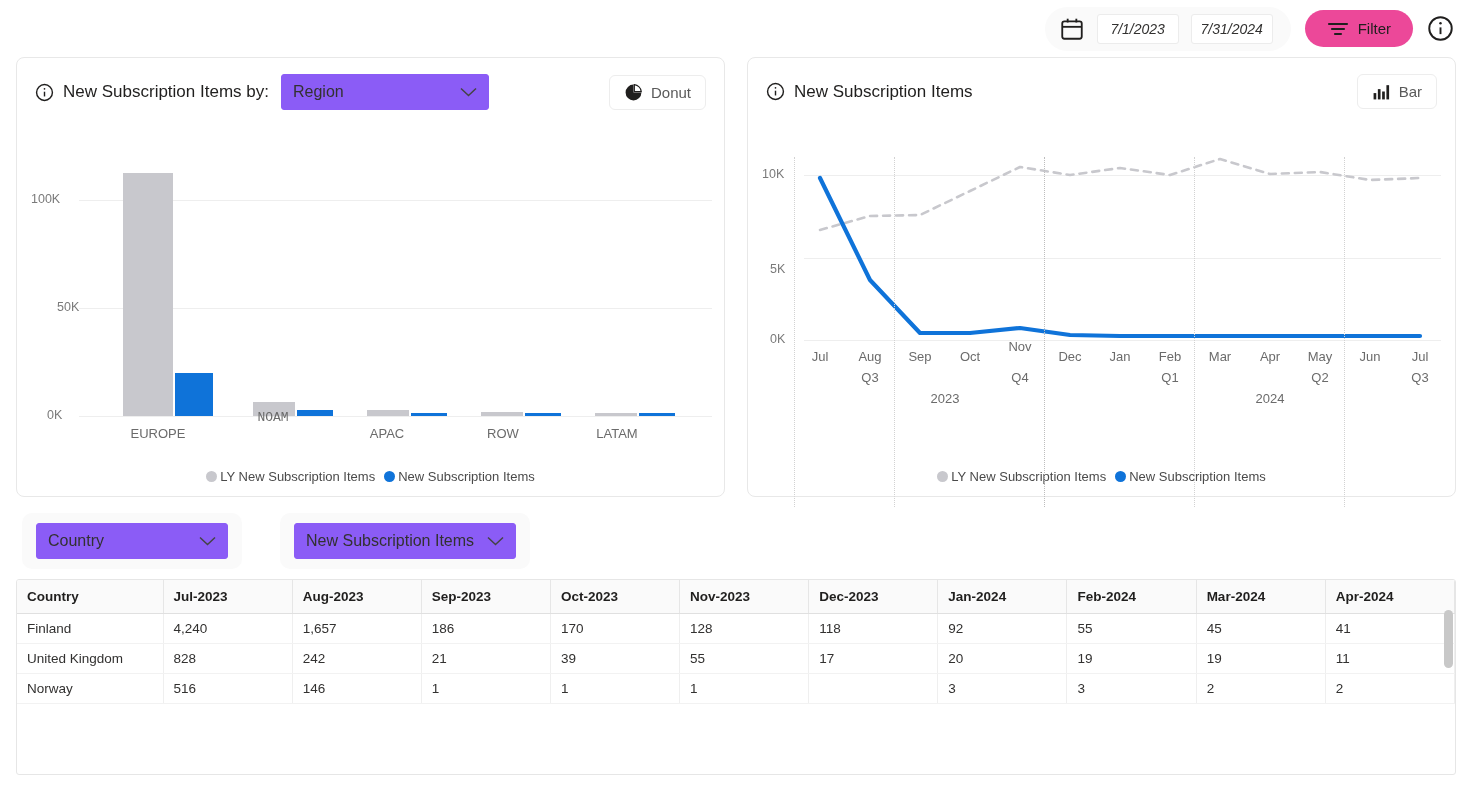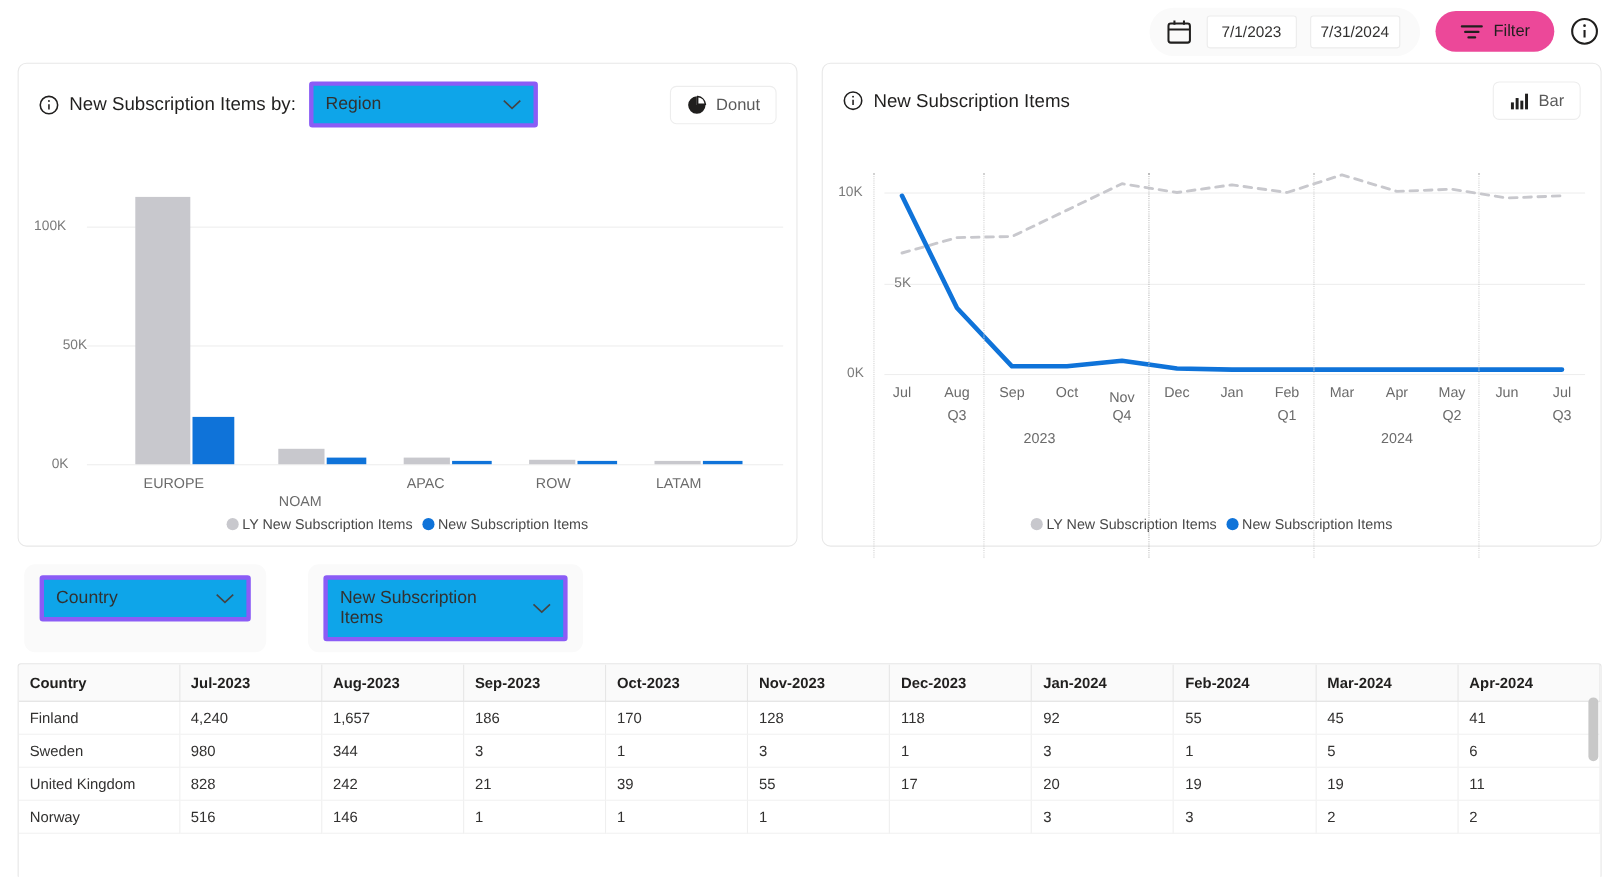--- a/index.html
+++ b/index.html
@@ -13,32 +13,32 @@
   }
 
   
   .topbar { height:57px; display:flex; align-items:center; justify-content:flex-end;
             padding-right:18px; gap:14px; }
   .date-pill { display:flex; align-items:center; gap:12px;
                background:#fafafa; border-radius:22px; padding:7px 18px 7px 14px; }
   .cal-icon { width:26px; height:26px; flex:none; }
   .date-box { border:1px solid #ececec; background:#fff; border-radius:3px;
               padding:6px 4px; font-size:14px; color:#323130; min-width:82px; text-align:center;
-              font-family:"Liberation Sans", sans-serif; }
+              font-family:"Liberation Sans", sans-serif;font-style:italic; }
   .filter-btn { display:flex; align-items:center; gap:9px; background:#ec4899;
                 border-radius:22px; padding:10px 22px; font-size:15px; color:#201f1e; cursor:pointer; }
   .info-circle { width:27px; height:27px; }
 
   
   .panels { display:flex; gap:22px; padding:0 16px; height:440px; }
   .panel { background:#fff; border:1px solid #e8e8e8; border-radius:8px;
            flex:1; display:flex; flex-direction:column; position:relative; }
   .panel-head { display:flex; align-items:center; padding:16px 18px 8px 18px; gap:12px; }
   .panel-title { display:flex; align-items:center; gap:9px; font-size:17px; color:#201f1e; white-space:nowrap; }
-  .select-box { border:4px solid #8b5cf6; background:#0ea5e9; border-radius:3px;
+  .select-box { border:1px solid #8b5cf6; background:#8b5cf6; border-radius:3px;
                 display:flex; align-items:center; justify-content:space-between;
                 padding:8px 11px; font-size:16px; color:#323130; cursor:pointer; }
   .chev { width:17px; height:10px; flex:none; margin-left:10px; }
   .type-btn { margin-left:auto; display:flex; align-items:center; gap:8px;
               border:1px solid #ededed; background:#fff; border-radius:6px;
               padding:7px 14px; font-size:15px; color:#5a5a5a; cursor:pointer; }
 
   .plot { position:relative; flex:1; }
   .legend { display:flex; justify-content:center; gap:9px; padding-bottom:12px; font-size:13px; color:#4a4a4a; }
   .legend-item { display:flex; align-items:center; gap:3px; }
@@ -143,21 +143,21 @@
       <div class="bar" style="left:350px; width:42px; height:6px; top:292px; background:#c8c8cd;"></div>
       <div class="bar" style="left:394px; width:36px; height:3px; top:295px; background:#0f73d9;"></div>
 
       <div class="bar" style="left:464px; width:42px; height:4px; top:294px; background:#c8c8cd;"></div>
       <div class="bar" style="left:508px; width:36px; height:3px; top:295px; background:#0f73d9;"></div>
 
       <div class="bar" style="left:578px; width:42px; height:3px; top:295px; background:#c8c8cd;"></div>
       <div class="bar" style="left:622px; width:36px; height:3px; top:295px; background:#0f73d9;"></div>
 
       <div class="cat-label" style="left:141px; top:308px;">EUROPE</div>
-      <div class="cat-label" style="left:256px; top:324px;">NOAM</div>
+      <div class="cat-label" style="left:256px; top:292px;font-family:Liberation Mono, monospace;">NOAM</div>
       <div class="cat-label" style="left:370px; top:308px;">APAC</div>
       <div class="cat-label" style="left:486px; top:308px;">ROW</div>
       <div class="cat-label" style="left:600px; top:308px;">LATAM</div>
     </div>
 
     <div class="legend">
       <span class="legend-item">
         <span class="dot" style="background:#c8c8cd;"></span>
         <span>LY New Subscription Items</span>
       </span>
@@ -188,39 +188,39 @@
         <span>Bar</span>
       </div>
     </div>
 
     <div class="plot">
 
       <div class="gridline" style="left:56px; right:14px; top:58px;"></div>
       <div class="gridline" style="left:56px; right:14px; top:141px;"></div>
       <div class="gridline" style="left:56px; right:14px; top:223px;"></div>
       <div class="axis-label" style="left:14px; top:50px;">10K</div>
-      <div class="axis-label" style="left:22px; top:133px;margin-left:43px;">5K</div>
+      <div class="axis-label" style="left:22px; top:145px;">5K</div>
       <div class="axis-label" style="left:22px; top:215px;">0K</div>
 
       <svg style="position:absolute; left:0; top:0;" width="712" height="240" viewBox="0 0 712 240">
         <polyline fill="none" stroke="#c8c8cd" stroke-width="2.6" stroke-dasharray="7,6" stroke-linejoin="round" stroke-linecap="round" points="72,113 122,99 172,98 222,74 272,50 322,58 372,51 422,58 472,42 522,57 572,55 622,63 672,61"></polyline>
         <polyline fill="none" stroke="#0f73d9" stroke-width="4.2" stroke-linejoin="round" stroke-linecap="round" points="72,61 122,163 172,216 222,216 272,211 322,218 372,219 422,219 472,219 522,219 572,219 622,219 672,219"></polyline>
       </svg>
 
       <div style="position:absolute; left:146px; top:40px; bottom:-56px; border-left:1px dotted #d2d2d2;"></div>
       <div style="position:absolute; left:296px; top:40px; bottom:-56px; border-left:1px dotted #bdbdbd;"></div>
       <div style="position:absolute; left:446px; top:40px; bottom:-56px; border-left:1px dotted #d2d2d2;"></div>
       <div style="position:absolute; left:596px; top:40px; bottom:-56px; border-left:1px dotted #d2d2d2;"></div>
       <div style="position:absolute; left:46px; top:40px; bottom:-56px; border-left:1px dotted #d2d2d2;"></div>
 
       <div class="cat-label" style="left:72px;  top:232px;">Jul</div>
       <div class="cat-label" style="left:122px; top:232px;">Aug</div>
       <div class="cat-label" style="left:172px; top:232px;">Sep</div>
       <div class="cat-label" style="left:222px; top:232px;">Oct</div>
-      <div class="cat-label" style="left:272px; top:236px;">Nov</div>
+      <div class="cat-label" style="left:272px; top:222px;">Nov</div>
       <div class="cat-label" style="left:322px; top:232px;">Dec</div>
       <div class="cat-label" style="left:372px; top:232px;">Jan</div>
       <div class="cat-label" style="left:422px; top:232px;">Feb</div>
       <div class="cat-label" style="left:472px; top:232px;">Mar</div>
       <div class="cat-label" style="left:522px; top:232px;">Apr</div>
       <div class="cat-label" style="left:572px; top:232px;">May</div>
       <div class="cat-label" style="left:622px; top:232px;">Jun</div>
       <div class="cat-label" style="left:672px; top:232px;">Jul</div>
 
       <div class="cat-label" style="left:122px; top:253px;">Q3</div>
@@ -290,33 +290,20 @@
           <td>186</td>
           <td>170</td>
           <td>128</td>
           <td>118</td>
           <td>92</td>
           <td>55</td>
           <td>45</td>
           <td>41</td>
         </tr>
         <tr>
-          <td>Sweden</td>
-          <td>980</td>
-          <td>344</td>
-          <td>3</td>
-          <td>1</td>
-          <td>3</td>
-          <td>1</td>
-          <td>3</td>
-          <td>1</td>
-          <td>5</td>
-          <td>6</td>
-        </tr>
-        <tr>
           <td>United Kingdom</td>
           <td>828</td>
           <td>242</td>
           <td>21</td>
           <td>39</td>
           <td>55</td>
           <td>17</td>
           <td>20</td>
           <td>19</td>
           <td>19</td>

